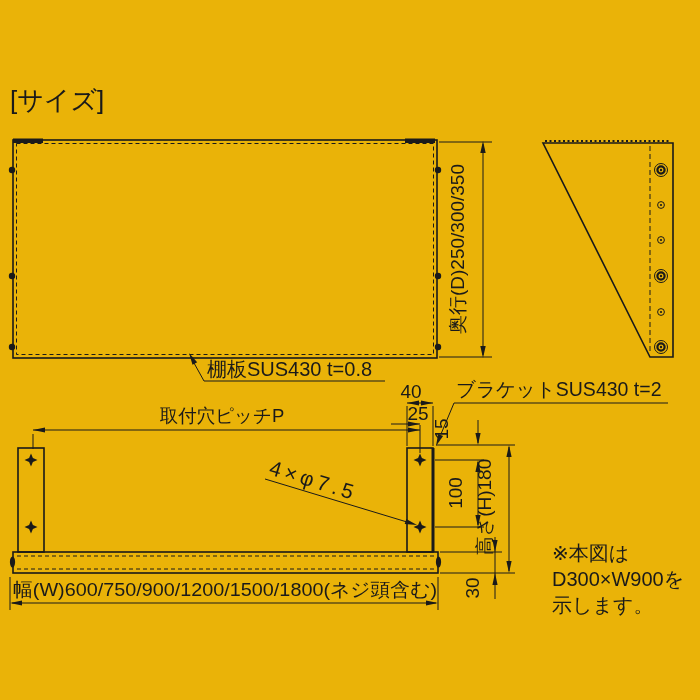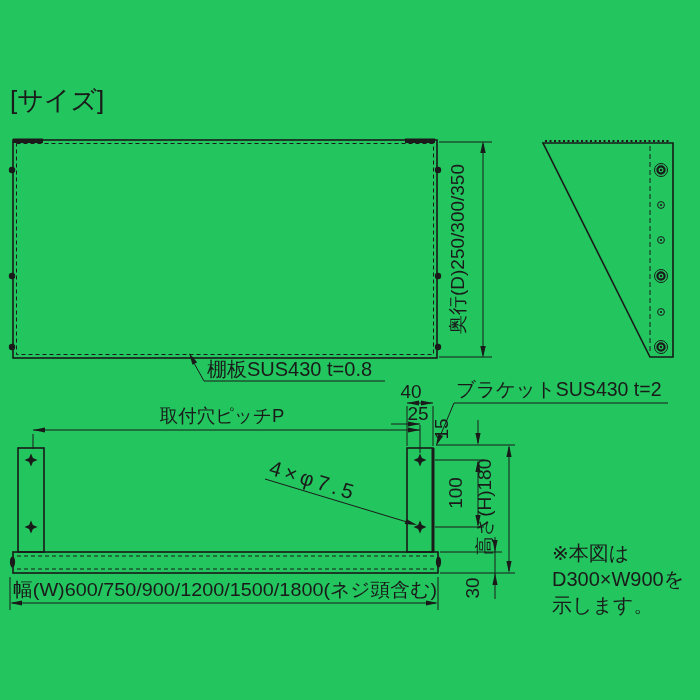--- a/index.html
+++ b/index.html
@@ -1,16 +1,16 @@
 <!DOCTYPE html>
 <html><head>
 <meta charset="utf-8">
 <style>
   html,body{margin:0;padding:0;background:#ffffff;}
-  .canvas{position:relative;width:700px;height:700px;background:#22c55e;overflow:hidden;
+  .canvas{position:relative;width:700px;height:700px;background:#eab308;overflow:hidden;
           font-family:"Liberation Sans","DejaVu Sans",sans-serif;}
   svg{position:absolute;left:0;top:0;}
   svg text{fill:#1a1a1a;font-family:"Liberation Sans","DejaVu Sans",sans-serif;}
   .ln{stroke:#1a1a1a;fill:none;}
   .thin{stroke-width:1;}
   .med{stroke-width:1.6;}
   .thick{stroke-width:3;}
   .dash{stroke-dasharray:4 3;}
   .dash2{stroke-dasharray:5 3;}
   .fillink{fill:#1a1a1a;stroke:none;}

